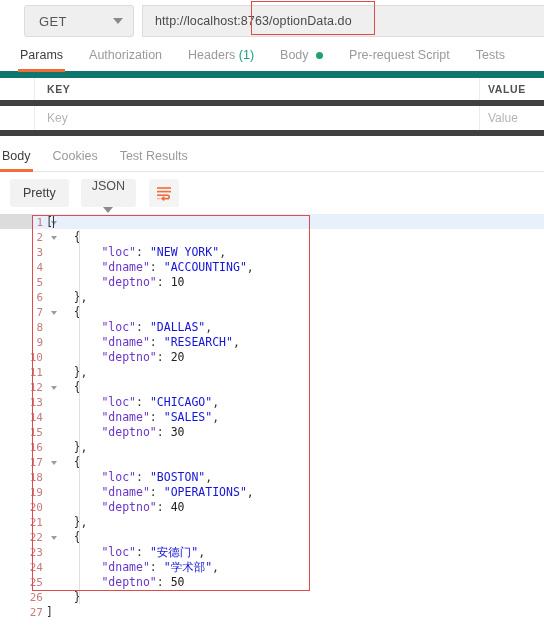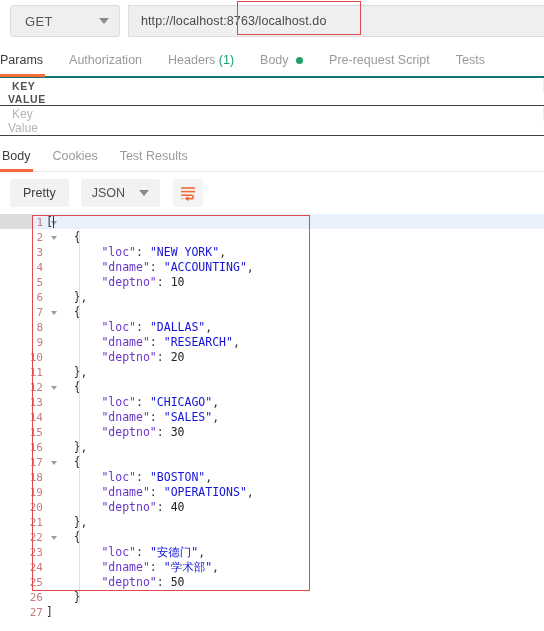--- a/index.html
+++ b/index.html
@@ -12,21 +12,21 @@
 
   
   .url-bar {
     display: flex;
     align-items: center;
     height: 42px;
     padding: 5px 0 5px 0;
     background: #ffffff;
   }
   .method-select {
-    margin-left: 10px;
+    margin-left: 24px;
     width: 110px;
     height: 32px;
     border: 1px solid #dcdcdc;
     background: #efefef;
     border-radius: 3px;
     display: flex;
     align-items: center;
     justify-content: space-between;
     padding: 0 10px 0 14px;
     font-size: 13px;
@@ -63,22 +63,22 @@
     height: 34px;
     border: 1.5px solid #e04a4a;
     pointer-events: none;
   }
 
   
   .req-tabs {
     display: flex;
     align-items: flex-end;
     height: 36px;
-    border-bottom: 2px solid #0f766e;
-    padding-left: 0;
+    border-bottom: 7px solid #0f766e;
+    padding-left: 20px;
     background: #fff;
   }
   .tab {
     font-size: 12.5px;
     color: #9a9a9a;
     padding: 0 0 9px 0;
     margin-right: 26px;
     position: relative;
     white-space: nowrap;
   }
@@ -95,29 +95,29 @@
     display: inline-block;
     width: 7px; height: 7px;
     border-radius: 50%;
     background: #22a06b;
     margin-left: 4px;
     vertical-align: middle;
   }
 
   
   .params-table { width: 100%; background: #fff; }
-  .p-row { display: flex; height: 28px; border-bottom: 1px solid #404040; flex-direction: column; }
+  .p-row { display: flex; height: 28px; border-bottom: 6px solid #404040; }
   .p-check { width: 35px; border-right: 1px solid #ececec; }
   .p-key {
     flex: 1;
     border-right: 1px solid #ececec;
     display: flex; align-items: center;
     padding-left: 12px;
   }
-  .p-val { width: 64px; display: flex; padding-left: 8px; }
+  .p-val { width: 64px; display: flex; align-items: center; padding-left: 8px; }
   .hdr-txt { font-size: 10.5px; font-weight: bold; color: #515151; letter-spacing: .6px; }
   .ph-txt { font-size: 12px; color: #b4b4b4; }
   .p-row.input-row { height: 30px; }
 
   
   .res-tabs {
     display: flex;
     align-items: flex-end;
     height: 34px;
     border-bottom: 1px solid #e6e6e6;
@@ -155,20 +155,21 @@
     margin-left: 12px;
     display: flex;
     align-items: center;
     gap: 14px;
     background: #f2f2f2;
     border-radius: 3px;
     height: 28px;
     padding: 0 11px;
     font-size: 12.5px;
     color: #515151;
+    flex-direction: column;
   }
   .wrap-btn {
     margin-left: 13px;
     width: 30px; height: 28px;
     background: #f4f4f4;
     border-radius: 3px;
     display: flex;
     align-items: center;
     justify-content: center;
   }
@@ -247,21 +248,21 @@
 </style>
 </head>
 <body>
 
 <div class="url-bar">
   <div class="method-select">
     <span>GET</span>
     <span class="caret-down"></span>
   </div>
   <div class="url-field">
-    <span class="url-text">http://localhost:8763/localhost.do</span>
+    <span class="url-text">http://localhost:8763/optionData.do</span>
     <span class="url-highlight-box"></span>
   </div>
 </div>
 
 <div class="req-tabs">
   <div class="tab active">
     <span>Params</span>
   </div>
   <div class="tab">
     <span>Authorization</span>

